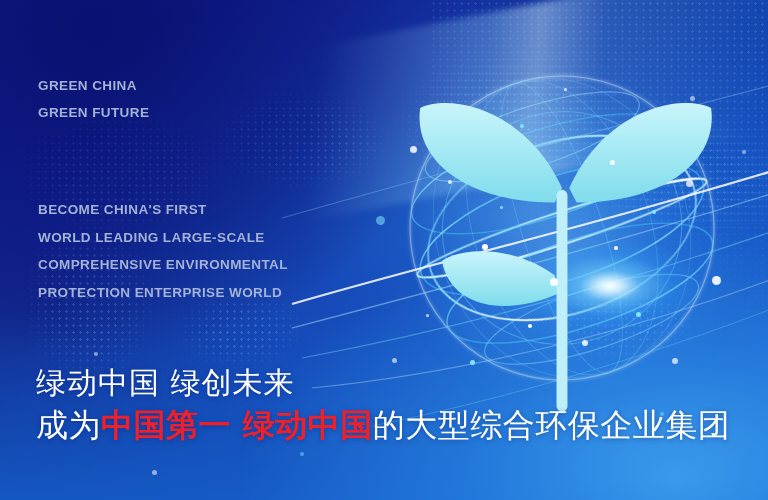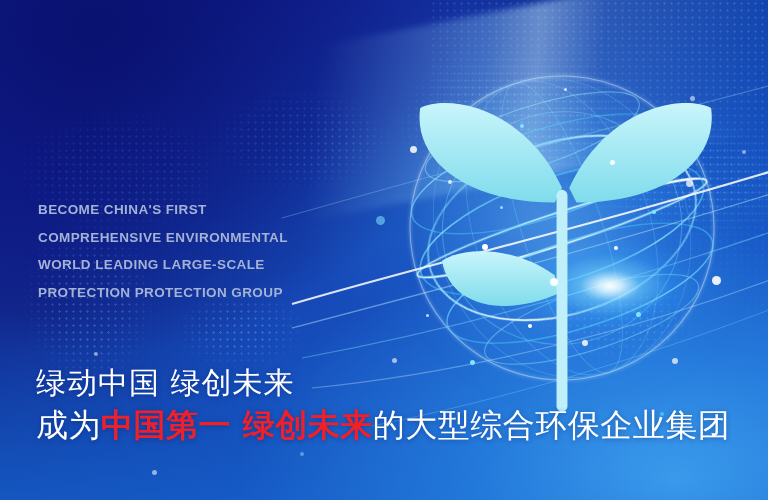--- a/index.html
+++ b/index.html
@@ -221,28 +221,32 @@
     <div class="p" style="left:40px;  top:330px; width:5px;  height:5px;  opacity:.6;"></div>
   </div>
 
   <div class="p" style="left:152px; top:470px; width:5px; height:5px; opacity:.55;"></div>
   <div class="p pc" style="left:300px; top:452px; width:4px; height:4px; opacity:.5;"></div>
   <div class="p" style="left:94px;  top:352px; width:4px; height:4px; opacity:.5;"></div>
   <div class="p" style="left:690px; top:96px;  width:5px; height:5px; opacity:.55;"></div>
   <div class="p" style="left:742px; top:150px; width:4px; height:4px; opacity:.5;"></div>
   <div class="p pc" style="left:660px; top:412px; width:4px; height:4px; opacity:.5;"></div>
 
+  <div class="en-block" id="en-top">
+    <div class="ln">GREEN CHINA</div>
+    <div class="ln">GREEN FUTURE</div>
+  </div>
 
   <div class="en-block" id="en-main">
     <div class="ln">BECOME CHINA'S FIRST</div>
+    <div class="ln">WORLD LEADING LARGE-SCALE</div>
     <div class="ln">COMPREHENSIVE ENVIRONMENTAL</div>
-    <div class="ln">WORLD LEADING LARGE-SCALE</div>
-    <div class="ln">PROTECTION PROTECTION GROUP</div>
+    <div class="ln">PROTECTION ENTERPRISE WORLD</div>
   </div>
 
   <div id="headline">
     <div id="zh-line1">绿动中国 绿创未来</div>
     <div id="zh-line2">
-      <span class="seg">成为</span><span class="seg hl">中国第一 绿创未来</span><span class="seg">的大型综合环保企业集团</span>
+      <span class="seg">成为</span><span class="seg hl">中国第一 绿动中国</span><span class="seg">的大型综合环保企业集团</span>
     </div>
   </div>
 
 </div>
 
 </body></html>

